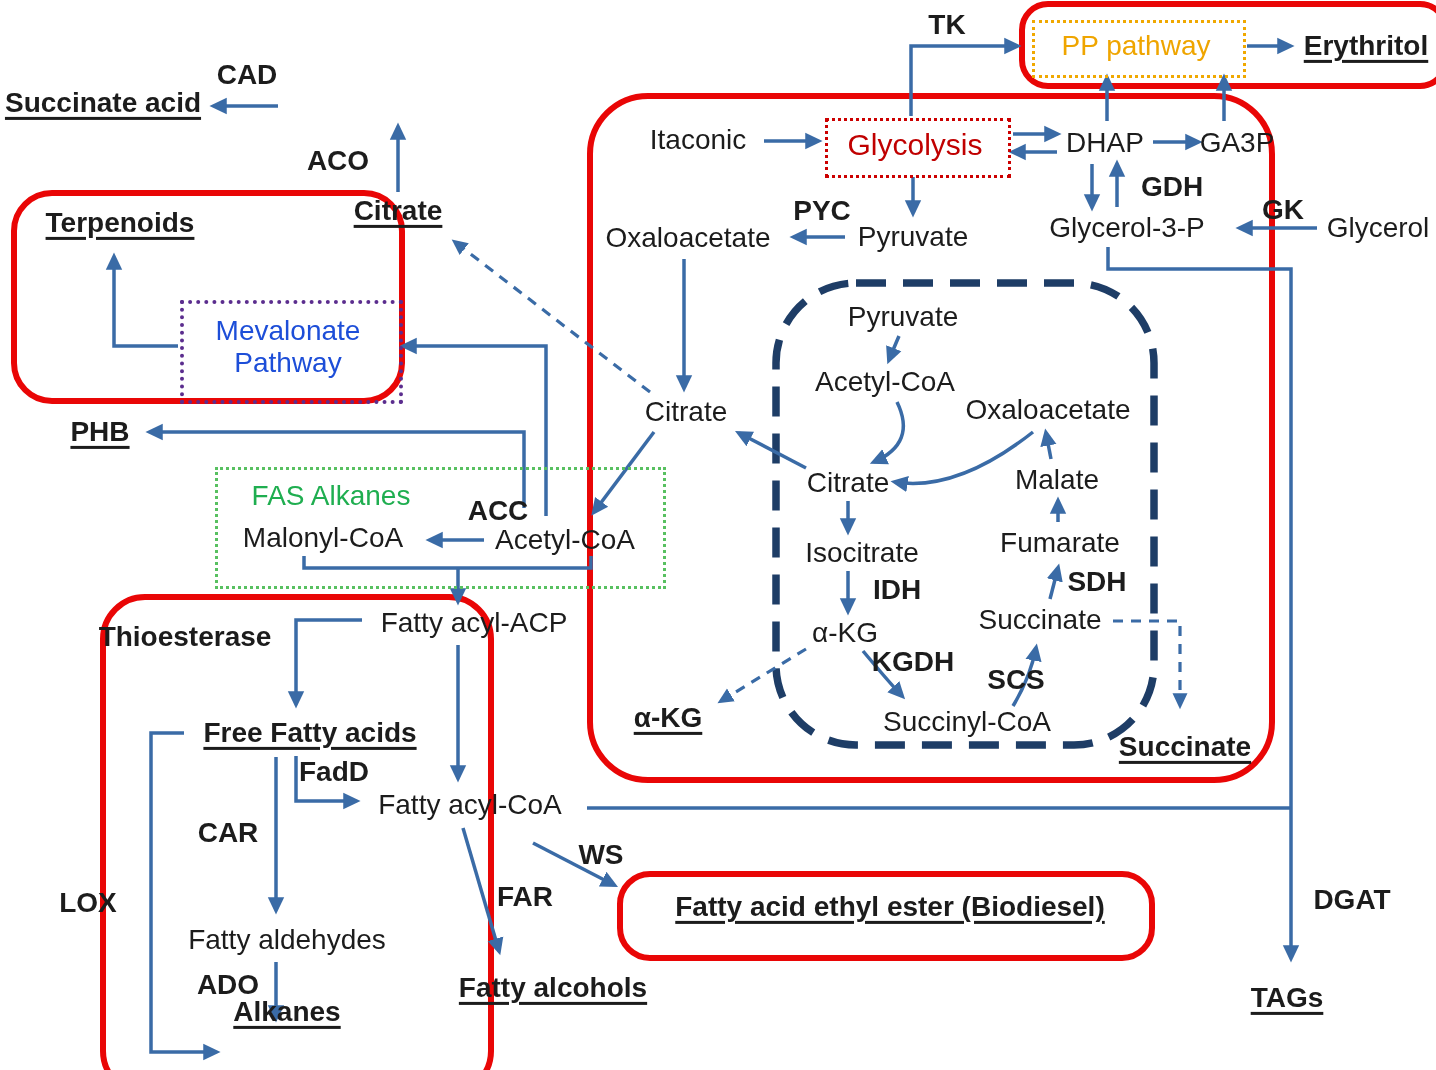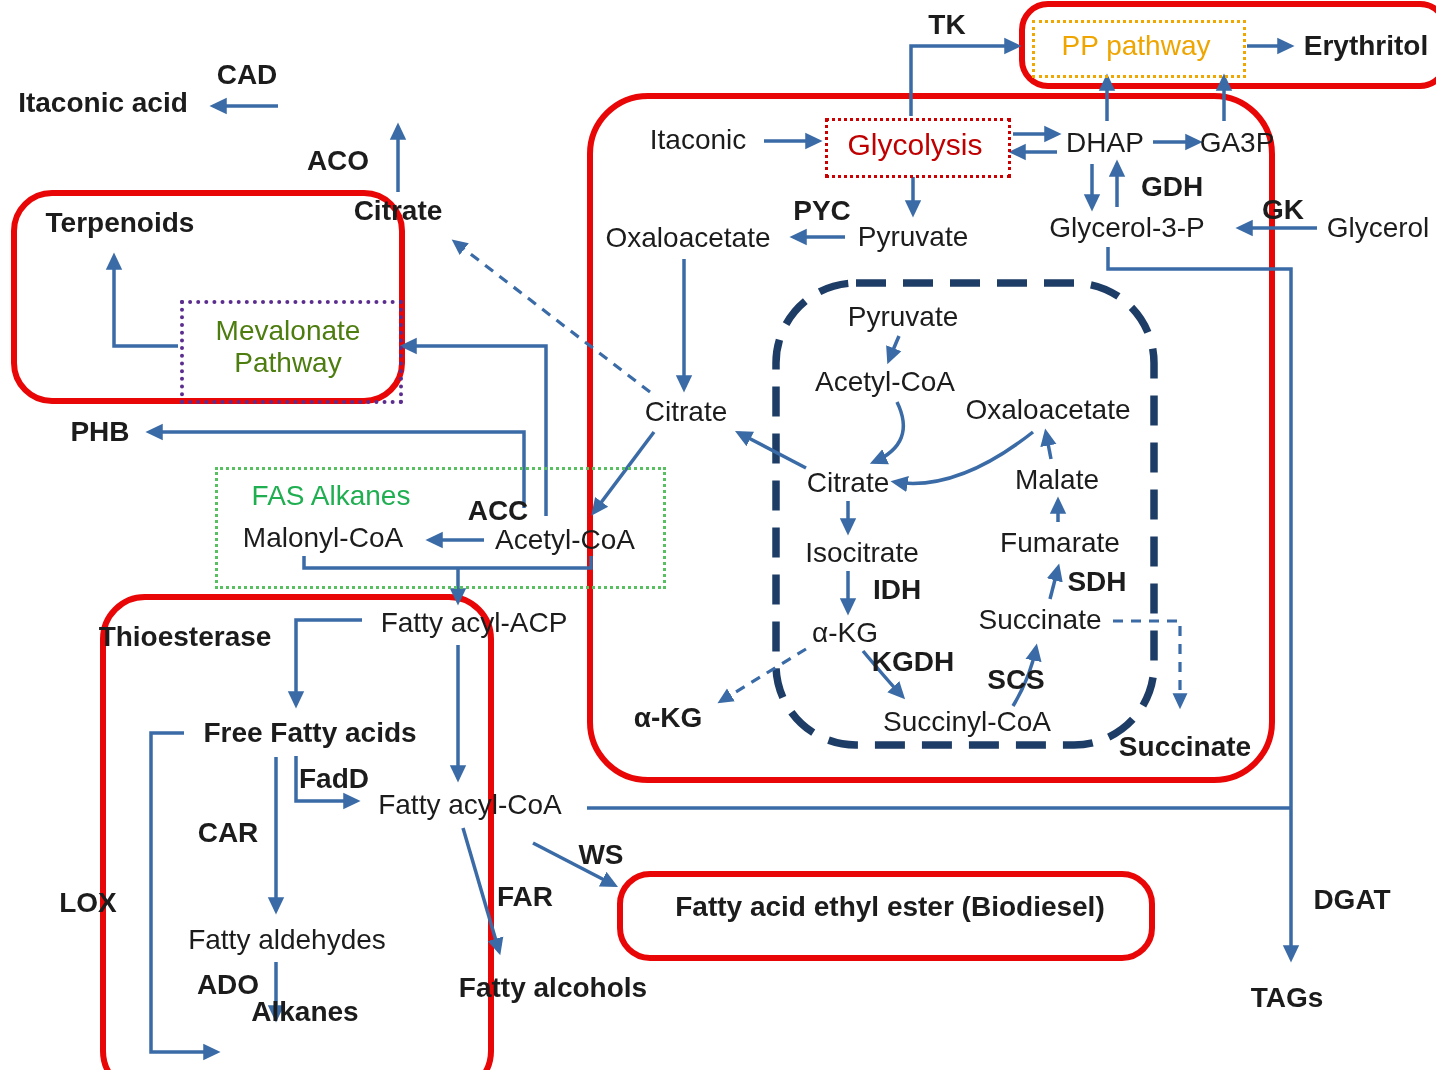--- a/index.html
+++ b/index.html
@@ -10,24 +10,24 @@
   svg.layer{position:absolute;left:0;top:0;width:1436px;height:1070px;}
   .fl{fill:none;stroke:#3a6ba6;stroke-width:3.5;}
   .fd{fill:none;stroke:#3a6ba6;stroke-width:3.2;stroke-dasharray:10 8;}
   .rb{fill:none;stroke:#e90606;stroke-width:6;}
   .tca{fill:none;stroke:#1e3d66;stroke-width:7.5;stroke-dasharray:30 17;}
   .lbl{
     position:absolute;transform:translate(-50%,-50%);white-space:nowrap;
     font-size:28px;line-height:1.15;text-align:center;
   }
   .b{font-weight:bold;}
-  .u{text-decoration-thickness:3px;text-underline-offset:5px;}
+  .u{text-decoration:underline;text-decoration-thickness:3px;text-underline-offset:5px;}
   .red{color:#c00000;font-size:30px;}
   .orange{color:#efa500;}
-  .purple{color:#4d7c0f;}
+  .purple{color:#1d4ed8;}
   .green{color:#1fae50;}
   .box{position:absolute;}
   .glybox{border:3px dotted #cc0000;}
   .ppbox{border:3px dotted #f0a800;}
   .mevbox{border:4px dotted #5b2d8e;}
   .fasbox{border:3px dotted #58c060;}
 </style>
 </head>
 <body>
 
@@ -97,21 +97,21 @@
     <path class="fd" d="M806,649 L721,701" marker-end="url(#ab)"></path>
     <path class="fd" d="M1113,621 L1180,621 L1180,705" marker-end="url(#ab)"></path>
   </svg>
 
   <div class="box glybox" style="left:825px;top:118px;width:180px;height:54px;"></div>
   <div class="box ppbox" style="left:1032px;top:20px;width:208px;height:52px;"></div>
   <div class="box mevbox" style="left:180px;top:300px;width:215px;height:96px;"></div>
   <div class="box fasbox" style="left:215px;top:467px;width:445px;height:116px;"></div>
 
   <div class="lbl b" style="left:247px;top:75px;">CAD</div>
-  <div class="lbl b u" style="left:103px;top:103px;">Itaconic acid</div>
+  <div class="lbl b u" style="left:103px;top:103px;">Succinate acid</div>
   <div class="lbl b" style="left:338px;top:161px;">ACO</div>
   <div class="lbl b u" style="left:398px;top:211px;">Citrate</div>
 
   <div class="lbl b u" style="left:120px;top:223px;">Terpenoids</div>
   <div class="lbl purple" style="left:288px;top:347px;">
     <span style="display:block;">Mevalonate</span>
     <span style="display:block;">Pathway</span>
   </div>
   <div class="lbl b u" style="left:100px;top:432px;">PHB</div>
 
@@ -149,27 +149,27 @@
   <div class="lbl b u" style="left:1185px;top:747px;">Succinate</div>
 
   <div class="lbl green" style="left:331px;top:496px;">FAS Alkanes</div>
   <div class="lbl b" style="left:453px;top:511px;margin-left:45px;">ACC</div>
   <div class="lbl" style="left:323px;top:538px;">Malonyl-CoA</div>
   <div class="lbl" style="left:565px;top:540px;">Acetyl-CoA</div>
 
   <div class="lbl" style="left:474px;top:623px;">Fatty acyl-ACP</div>
   <div class="lbl b" style="left:185px;top:637px;">Thioesterase</div>
   <div class="lbl b u" style="left:310px;top:733px;">Free Fatty acids</div>
-  <div class="lbl b" style="left:334px;top:772px;margin-top:7px;">FadD</div>
+  <div class="lbl b" style="left:334px;top:772px;">FadD</div>
   <div class="lbl" style="left:470px;top:805px;">Fatty acyl-CoA</div>
   <div class="lbl b" style="left:228px;top:833px;">CAR</div>
   <div class="lbl b" style="left:88px;top:903px;">LOX</div>
   <div class="lbl" style="left:287px;top:940px;">Fatty aldehydes</div>
   <div class="lbl b" style="left:228px;top:985px;">ADO</div>
-  <div class="lbl b u" style="left:287px;top:1012px;margin-left:18px;">Alkanes</div>
+  <div class="lbl b u" style="left:287px;top:1012px;">Alkanes</div>
   <div class="lbl b" style="left:525px;top:897px;">FAR</div>
   <div class="lbl b u" style="left:553px;top:988px;">Fatty alcohols</div>
   <div class="lbl b" style="left:601px;top:855px;">WS</div>
   <div class="lbl b u" style="left:890px;top:907px;">Fatty acid ethyl ester (Biodiesel)</div>
   <div class="lbl b" style="left:1352px;top:900px;">DGAT</div>
   <div class="lbl b u" style="left:1287px;top:998px;">TAGs</div>
 
 </div>
 
 </body></html>

